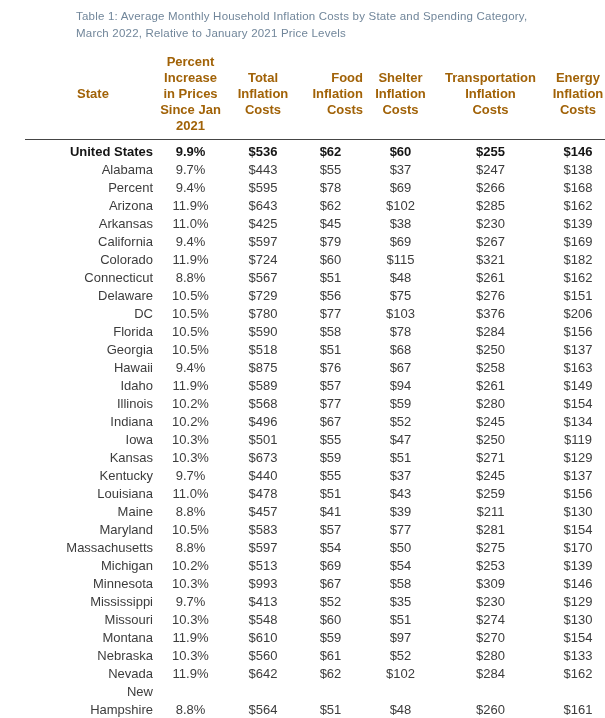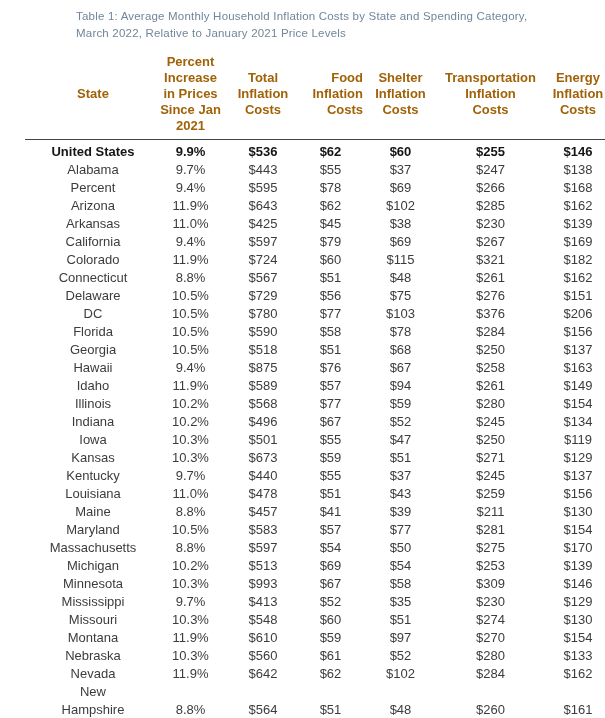--- a/index.html
+++ b/index.html
@@ -28,21 +28,21 @@
   th.c-total{width:70px;}
   th.c-food{width:65px;text-align:right;}
   th.c-shelter{width:75px;}
   th.c-transport{width:105px;}
   th.c-energy{width:70px;}
   tbody td{
     font-size:13px;color:#3c3c3c;text-align:center;
     line-height:18px;vertical-align:bottom;
     white-space:pre-line;padding:0;
   }
-  tbody td:first-child{text-align:center;padding-left:8px;}
+  tbody td:first-child{text-align:right;padding-left:8px;}
   tbody tr:first-child td{padding-top:3px;}
   tr.bold-row td{font-weight:700;color:#141414;}
 </style>
 </head>
 <body>
 
 <div class="page">
 
   <div class="title">
     <div>Table 1: Average Monthly Household Inflation Costs by State and Spending Category,</div>

